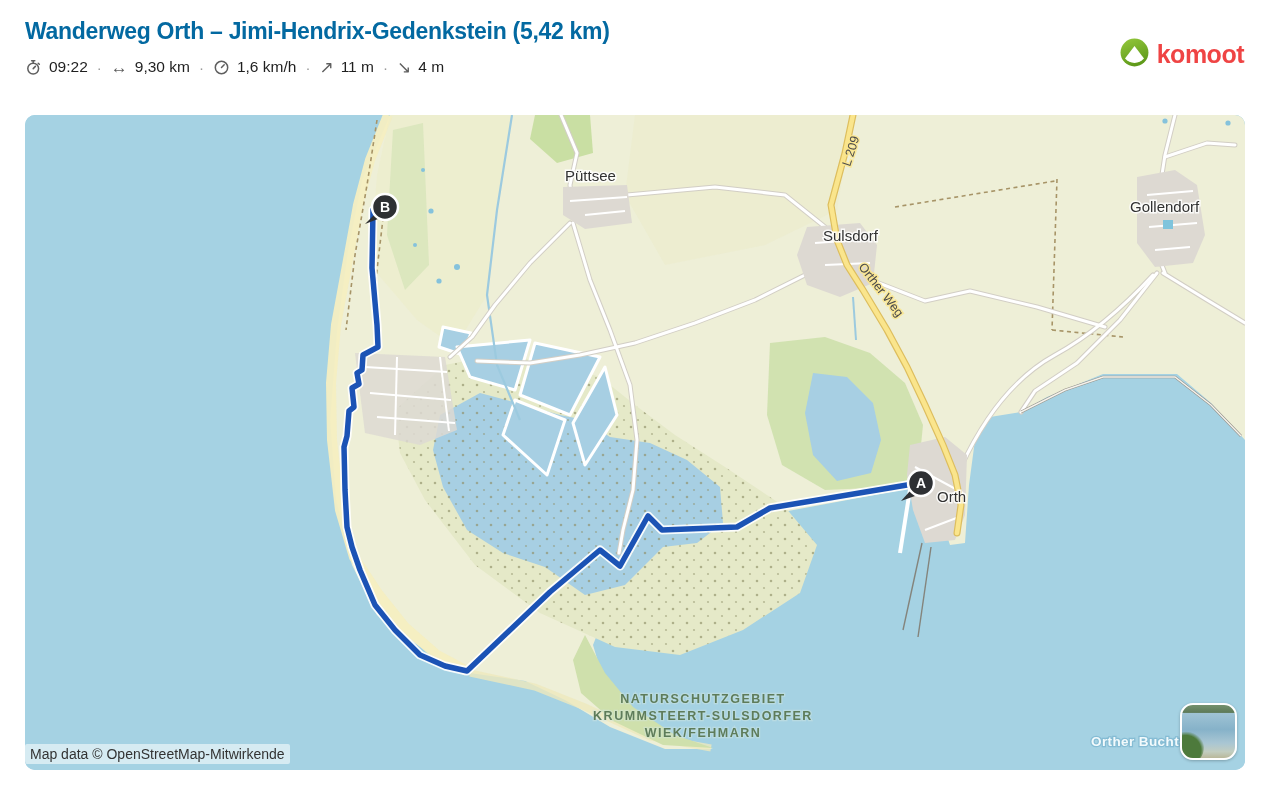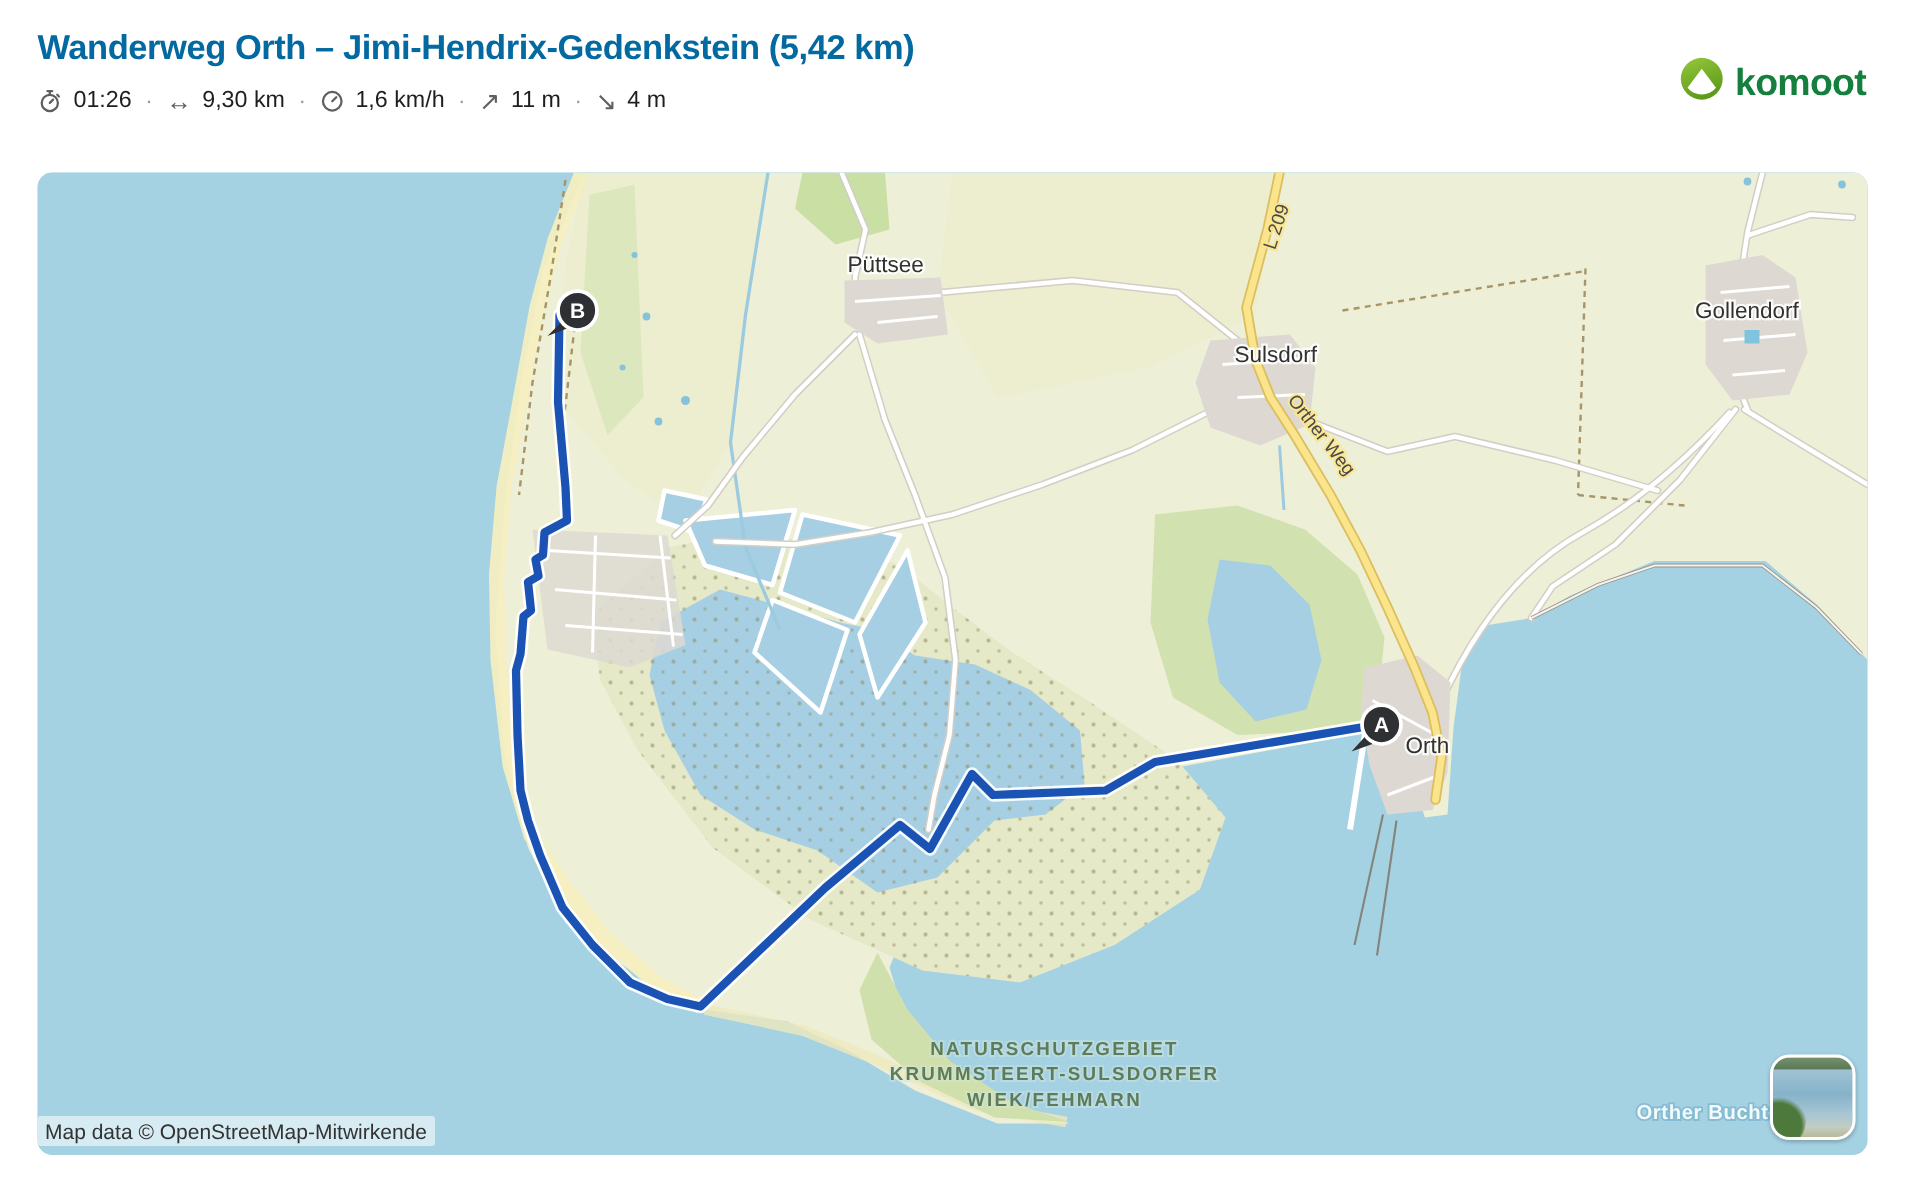--- a/index.html
+++ b/index.html
@@ -6,21 +6,21 @@
   html,body { width:1270px; height:796px; background:#fff; font-family:"Liberation Sans", sans-serif; overflow:hidden; }
 
   .header { position:absolute; left:25px; top:18px; width:1220px; }
   .title { font-size:23px; font-weight:700; color:#0369a1; letter-spacing:-0.3px; }
   .stats { margin-top:13px; display:flex; align-items:center; font-size:15.5px; color:#1f1f1f; }
   .stat { display:flex; align-items:center; gap:7px; }
   .stat .icon { color:#5f5f5f; font-size:17px; line-height:1; display:inline-flex; }
   .sep { color:#9a9a9a; margin:0 9px; font-size:15px; }
 
   .logo { position:absolute; right:26px; top:37px; display:flex; align-items:center; gap:7px; }
-  .logo-text { font-size:25px; font-weight:700; color:#15803d; letter-spacing:-0.5px; }
+  .logo-text { font-size:25px; font-weight:700; color:#ef4444; letter-spacing:-0.5px; }
 
   .map { position:absolute; left:25px; top:115px; width:1220px; height:655px; border-radius:10px; overflow:hidden; background:#a5d2e3; }
   .map svg { display:block; }
 
   .attribution { position:absolute; left:0; bottom:6px; background:rgba(255,255,255,0.55); color:#333; font-size:14px; padding:2px 5px; border-radius:2px; }
 
   .thumb { position:absolute; right:8px; bottom:10px; width:57px; height:57px; border-radius:13px; border:2px solid #fff;
            background: linear-gradient(180deg,#74906d 0%,#5d7a58 14%,#9fc3d4 16%,#86b2c9 46%,#a9c6d3 72%,#c2cdc0 88%,#b9b89a 100%);
            box-shadow:0 1px 3px rgba(0,0,0,0.25); overflow:hidden; }
   .thumb::before { content:""; position:absolute; left:-8px; bottom:-6px; width:30px; height:34px; border-radius:50%;
@@ -43,21 +43,21 @@
   <div class="stats">
 
     <span class="stat">
       <span class="icon">
         <svg width="17" height="17" viewBox="0 0 17 17" fill="none" stroke="#5f5f5f" stroke-width="1.5" stroke-linecap="round">
           <circle cx="8.2" cy="9.6" r="5.4"></circle>
           <path d="M6.6 1.7 h3.2 M8.2 1.9 v2.2 M13.2 4.2 l1.1 1.1"></path>
           <path d="M8.2 9.6 L10.4 7.4"></path>
         </svg>
       </span>
-      <span>01:26</span>
+      <span>09:22</span>
     </span>
     <span class="sep">·</span>
 
     <span class="stat">
       <span class="icon">↔</span>
       <span>9,30 km</span>
     </span>
     <span class="sep">·</span>
 
     <span class="stat">

